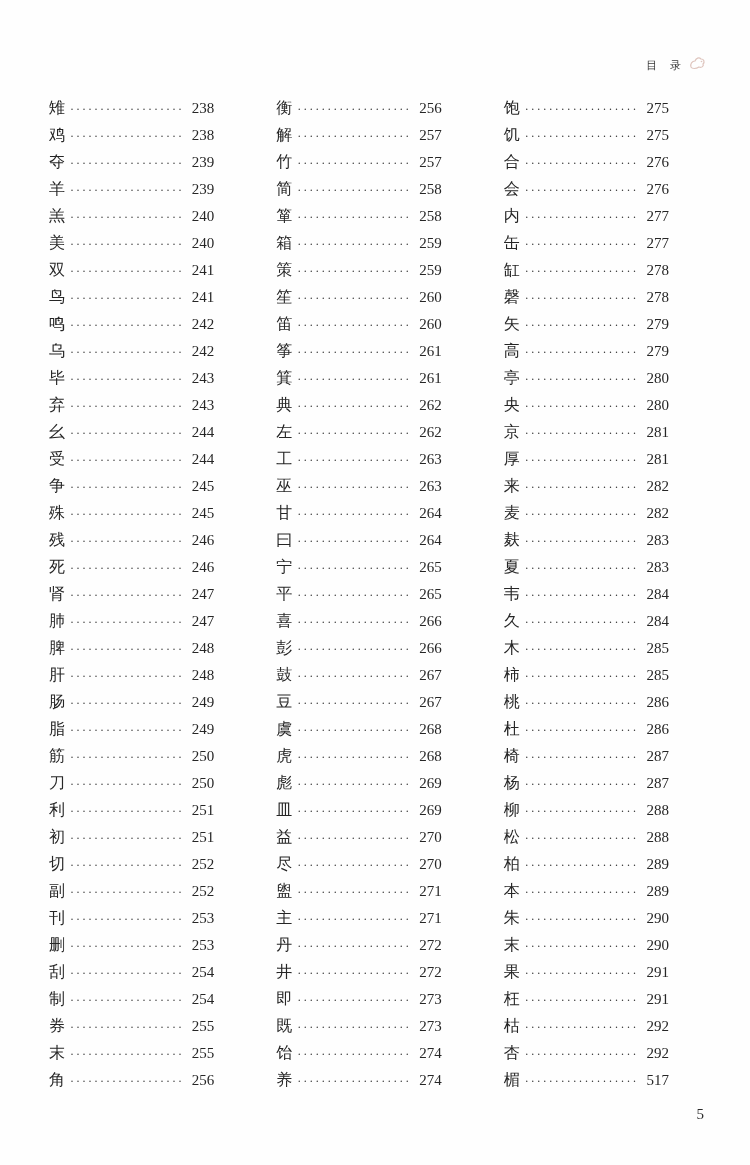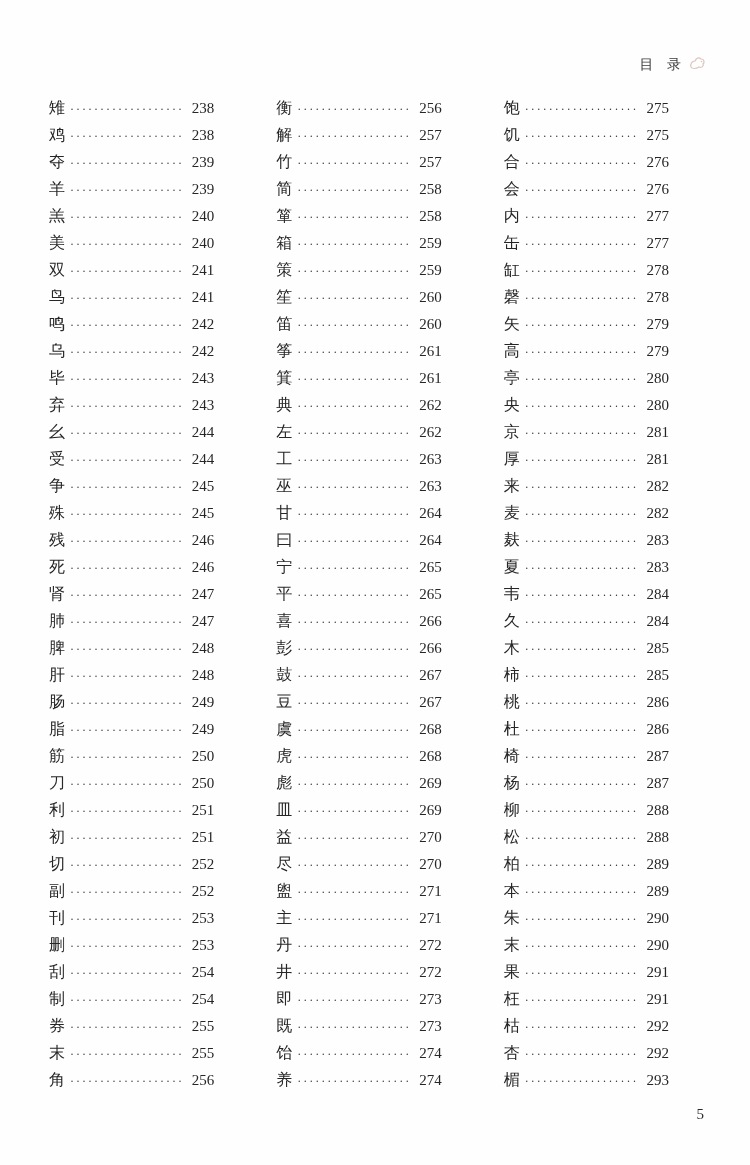--- a/index.html
+++ b/index.html
@@ -14,21 +14,21 @@
   .page { position: absolute; inset: 0; background: #fefefe; }
 
   .header {
     position: absolute;
     top: 56px;
     right: 44px;
     display: flex;
     align-items: center;
   }
   .header-title {
-    font-size: 14px;
+    font-size: 11px;
     letter-spacing: 5px;
     color: #3a3a3a;
   }
   .ornament { display: inline-block; margin-left: 2px; opacity: 0.8; }
 
   .columns {
     position: absolute;
     top: 94px;
     left: 49px;
     width: 620px;
@@ -631,21 +631,21 @@
           <span class="pg">292</span>
         </div>
         <div class="row">
           <span class="ch">杏</span>
           <span class="leader">········································</span>
           <span class="pg">292</span>
         </div>
         <div class="row">
           <span class="ch">楣</span>
           <span class="leader">········································</span>
-          <span class="pg">293</span>
+          <span class="pg">517</span>
         </div>
       </div>
   </div>
 
   <div class="footer">
     <span>5</span>
   </div>
 
 </div>
 

